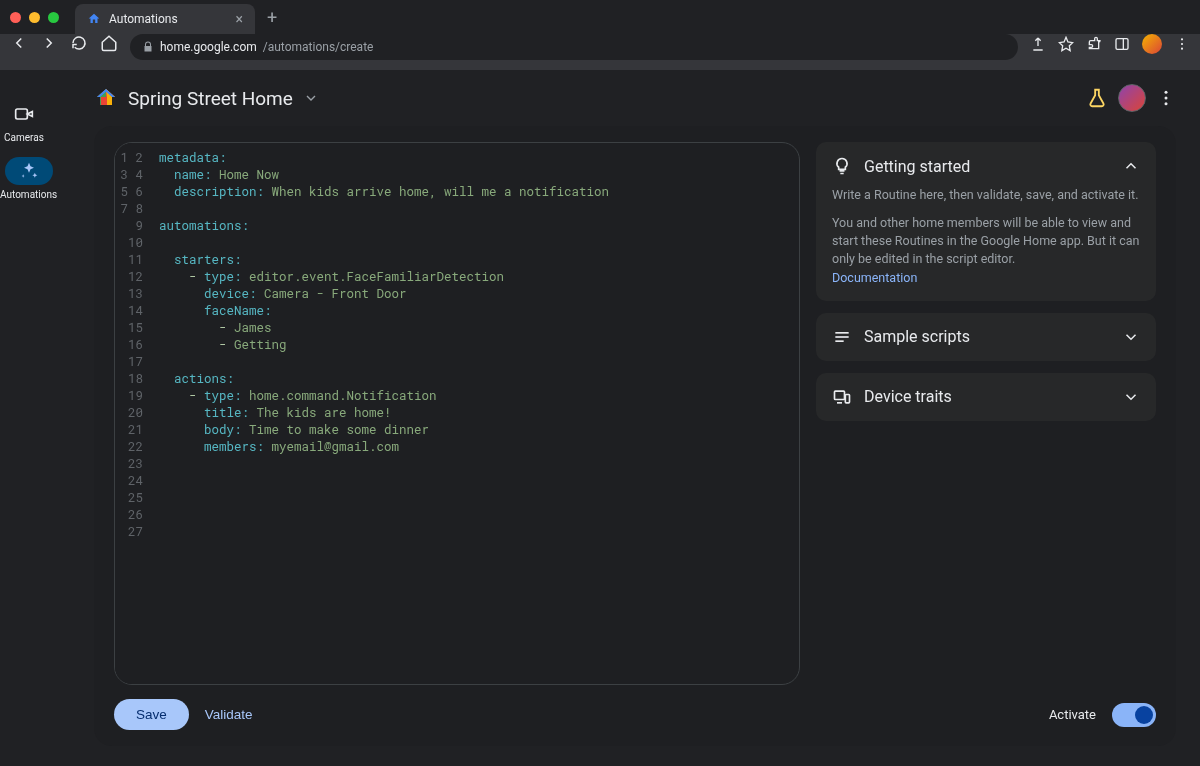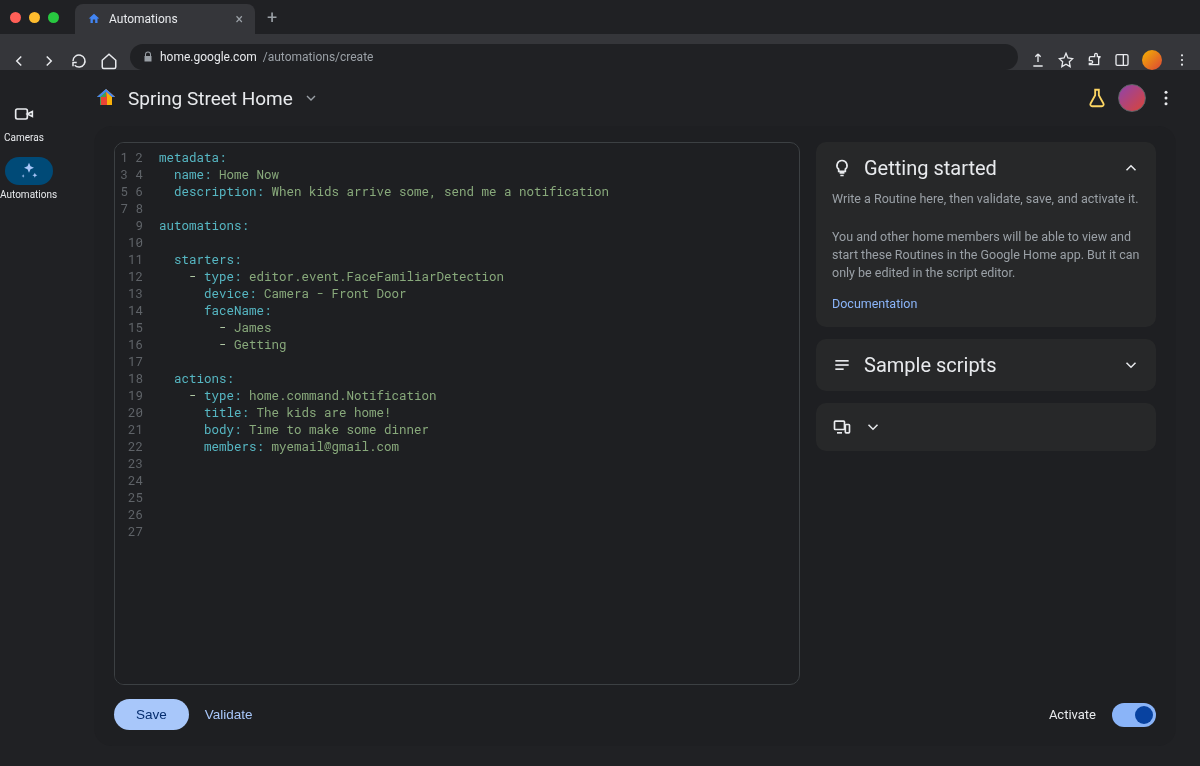--- a/index.html
+++ b/index.html
@@ -27,21 +27,21 @@
   display: flex; align-items: center; gap: 8px;
   background: #35363a; padding: 6px 12px; border-radius: 8px 8px 0 0;
   font-size: 12px; color: #e8eaed; height: 30px; width: 180px;
   margin-top: 4px;
 }
 .tab-favicon { width: 14px; height: 14px; }
 .tab-title { flex: 1; }
 .tab-close { font-size: 14px; color: #9aa0a6; cursor: pointer; }
 .new-tab { font-size: 18px; color: #9aa0a6; margin-left: 12px; cursor: pointer; }
 .browser-toolbar {
-  height: 36px; background: #35363a; display: flex; align-items: flex-end;
+  height: 36px; background: #35363a; display: flex; align-items: flex-start;
   padding: 0 10px; gap: 12px;
 }
 .nav-icon { width: 18px; height: 18px; color: #e8eaed; cursor: pointer; }
 .url-bar {
   flex: 1; display: flex; align-items: center; gap: 6px;
   background: #202124; border-radius: 14px; padding: 4px 12px; height: 26px;
   font-size: 12px; color: #9aa0a6;
 }
 .url-domain { color: #e8eaed; }
 .toolbar-right { display: flex; gap: 12px; align-items: center; }
@@ -77,46 +77,46 @@
   margin: 0 24px 20px 24px; background: #1e1f22; border-radius: 18px;
   flex: 1; display: flex; flex-direction: column; padding: 16px 20px;
 }
 .page-header { display: flex; align-items: center; gap: 12px; margin-bottom: 10px; }
 .back-arrow { width: 22px; height: 22px; cursor: pointer; }
 .page-title { font-size: 21px; font-weight: 400; color: #e8eaed; }
 .delete-icon { margin-left: auto; width: 20px; height: 20px; cursor: pointer; color: #9aa0a6; }
 
 .editor-row { display: flex; gap: 16px; flex: 1; min-height: 0; }
 .code-panel {
-  flex: 1; background: #1e1f22; border: 1px solid #3c4043; border-radius: 10px;
+  flex: 1; background: #1e1f22; border: 1px solid #3c4043; border-radius: 18px;
   font-family: 'Roboto Mono', monospace; font-size: 12.5px; overflow: hidden;
   display: flex;
 }
 .gutter {
   width: 34px; padding: 6px 6px 6px 0; text-align: right; color: #5f6368;
   line-height: 17px; background: #1e1f22; user-select: none;
 }
 .code-body {
   flex: 1; padding: 6px 10px; color: #b5cea8; line-height: 17px; white-space: pre;
 }
 .k-key { color: #56b6c2; }
 .k-val { color: #88a97b; text-align: right; }
 
 .side-panel {
   width: 340px; display: flex; flex-direction: column; gap: 12px;
 }
 .accordion {
   background: #272829; border-radius: 10px; padding: 14px 16px;
 }
 .acc-header { display: flex; align-items: center; gap: 12px; cursor: pointer; }
-.acc-title { font-size: 20px; color: #e8eaed; flex: 1; }
+.acc-title { font-size: 16px; color: #e8eaed; flex: 1; }
 .acc-icon { width: 20px; height: 20px; color: #e8eaed; }
 .acc-chevron { width: 18px; height: 18px; color: #e8eaed; }
 .acc-body { margin-top: 10px; font-size: 12.5px; color: #9aa0a6; line-height: 1.45; }
-.acc-link { color: #8ab4f8; margin-top: 12px; display: inline-block; cursor: pointer; }
+.acc-link { color: #8ab4f8; display: inline-block; cursor: pointer; }
 
 .footer-row { display: flex; align-items: center; gap: 16px; padding-top: 14px; }
 .btn-save {
   background: #a8c7fa; color: #062e6f; border: none; padding: 8px 22px;
   border-radius: 20px; font-size: 13.5px; font-weight: 500; cursor: pointer;
 }
 .btn-validate {
   background: none; color: #a8c7fa; border: none; font-size: 13.5px; cursor: pointer;
 }
 .footer-spacer { flex: 1; }
@@ -265,21 +265,21 @@
 21
 22
 23
 24
 25
 26
 27
 </div>
           <div class="code-body" id="codebody"><span class="k-key">metadata:</span>
   <span class="k-key">name:</span> <span class="k-val">Home Now</span>
-  <span class="k-key">description:</span> <span class="k-val">When kids arrive some, send me a notification</span>
+  <span class="k-key">description:</span> <span class="k-val">When kids arrive home, will me a notification</span>
 
 <span class="k-key">automations:</span>
 
   <span class="k-key">starters:</span>
     - <span class="k-key">type:</span> <span class="k-val">editor.event.FaceFamiliarDetection</span>
       <span class="k-key">device:</span> <span class="k-val">Camera - Front Door</span>
       <span class="k-key">faceName:</span>
         - <span class="k-val">James</span>
         - <span class="k-val">Getting</span>
 
@@ -297,21 +297,21 @@
               <svg class="acc-icon" viewBox="0 0 24 24" fill="none" stroke="currentColor" stroke-width="2">
                   <path d="M9 18h6M10 21h4M12 3a6 6 0 0 0-4 10.5V16h8v-2.5A6 6 0 0 0 12 3z"></path>
                 </svg>
               <span class="acc-title">Getting started</span>
               <svg class="acc-chevron" viewBox="0 0 24 24" fill="none" stroke="currentColor" stroke-width="2">
                   <path d="M18 15l-6-6-6 6"></path>
                 </svg>
             </div>
             <div class="acc-body">
               <div>Write a Routine here, then validate, save, and activate it.</div>
-              <div style="margin-top:20px">You and other home members will be able to view and start these Routines in the Google Home app. But it can only be edited in the script editor.</div>
+              <div style="margin-top:10px">You and other home members will be able to view and start these Routines in the Google Home app. But it can only be edited in the script editor.</div>
               <a class="acc-link">Documentation</a>
             </div>
           </div>
 
           <div class="accordion">
             <div class="acc-header">
               <svg class="acc-icon" viewBox="0 0 24 24" fill="none" stroke="currentColor" stroke-width="2">
                   <line x1="4" y1="7" x2="20" y2="7"></line>
                   <line x1="4" y1="12" x2="20" y2="12"></line>
                   <line x1="4" y1="17" x2="14" y2="17"></line>
@@ -323,20 +323,21 @@
             </div>
           </div>
 
           <div class="accordion">
             <div class="acc-header">
               <svg class="acc-icon" viewBox="0 0 24 24" fill="none" stroke="currentColor" stroke-width="2">
                   <rect x="3" y="5" width="12" height="10" rx="1"></rect>
                   <rect x="16" y="9" width="5" height="10" rx="1"></rect>
                   <line x1="6" y1="19" x2="12" y2="19"></line>
                 </svg>
+              <span class="acc-title">Device traits</span>
               <svg class="acc-chevron" viewBox="0 0 24 24" fill="none" stroke="currentColor" stroke-width="2">
                   <path d="M6 9l6 6 6-6"></path>
                 </svg>
             </div>
           </div>
         </div>
       </div>
 
       <div class="footer-row">
         <button class="btn-save">Save</button>

